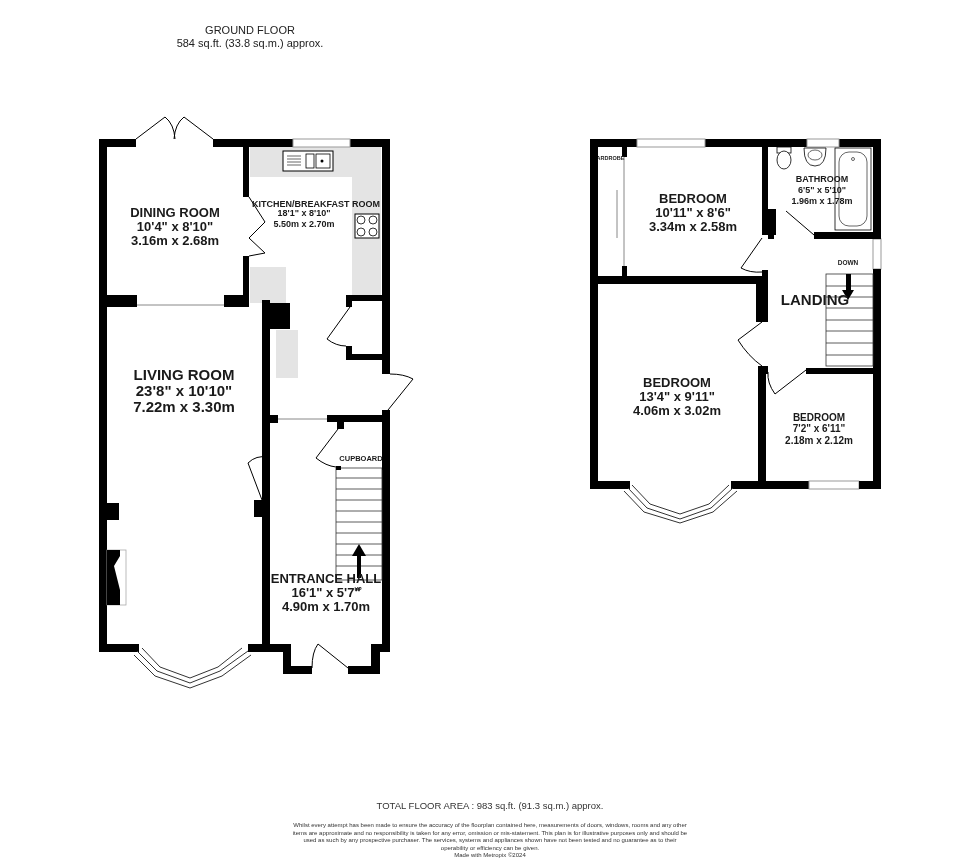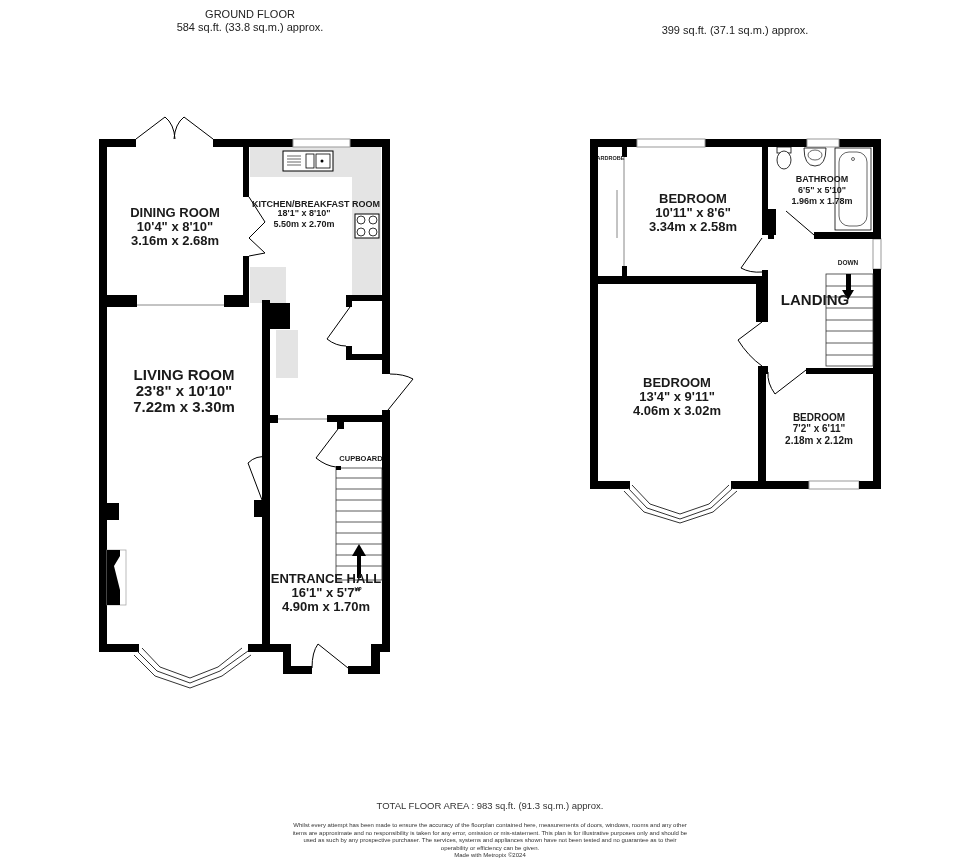--- a/index.html
+++ b/index.html
@@ -1,21 +1,21 @@
 <!DOCTYPE html>
 <html><head>
 <meta charset="utf-8">
 <style>
   html, body { margin: 0; padding: 0; background: #ffffff; }
   body { width: 980px; height: 861px; position: relative; overflow: hidden;
          font-family: "Liberation Sans", sans-serif; color: #1a1a1a; }
   .floor-header { position: absolute; text-align: center; font-size: 11px; line-height: 13px; color: #222; }
   .floor-header .fh-title { display: block; }
   .floor-header .fh-area { display: block; }
-  #gf-header { left: 110px; top: 8px; width: 280px; }
+  #gf-header { left: 110px; top: 24px; width: 280px; }
   #ff-header { left: 590px; top: 24px; width: 290px; }
   svg.plan { position: absolute; left: 0; top: 0; }
   .wall { fill: #000; }
   .fixture { fill: #e4e4e4; }
   .thin { stroke: #000; stroke-width: 1; fill: none; }
   .thin-grey { stroke: #888; stroke-width: 1; fill: none; }
   .win { fill: #fff; stroke: #999; stroke-width: 1; }
   .room-label { font-family: "Liberation Sans", sans-serif; font-weight: bold; fill: #1a1a1a; text-anchor: middle; }
   .footer { position: absolute; left: 290px; top: 800px; width: 400px; text-align: center; color: #333; }
   .footer .total { font-size: 9.5px; display: block; margin-bottom: 11px; }
@@ -23,21 +23,20 @@
   .footer .made { font-size: 6px; display: block; }
 </style>
 </head>
 <body>
 
 <div id="gf-header" class="floor-header">
   <span class="fh-title">GROUND FLOOR</span>
   <span class="fh-area">584 sq.ft. (33.8 sq.m.) approx.</span>
 </div>
 <div id="ff-header" class="floor-header">
-  <span class="fh-area">399 sq.ft. (37.1 sq.m.) approx.</span>
 </div>
 
 <svg class="plan" width="980" height="861" viewBox="0 0 980 861">
 
   <g>
 
     <rect class="fixture" x="250" y="147" width="131" height="30"></rect>
     <rect class="fixture" x="352" y="147" width="29" height="148"></rect>
     <rect class="fixture" x="250" y="267" width="36" height="36"></rect>
     <rect class="fixture" x="276" y="330" width="22" height="48"></rect>

